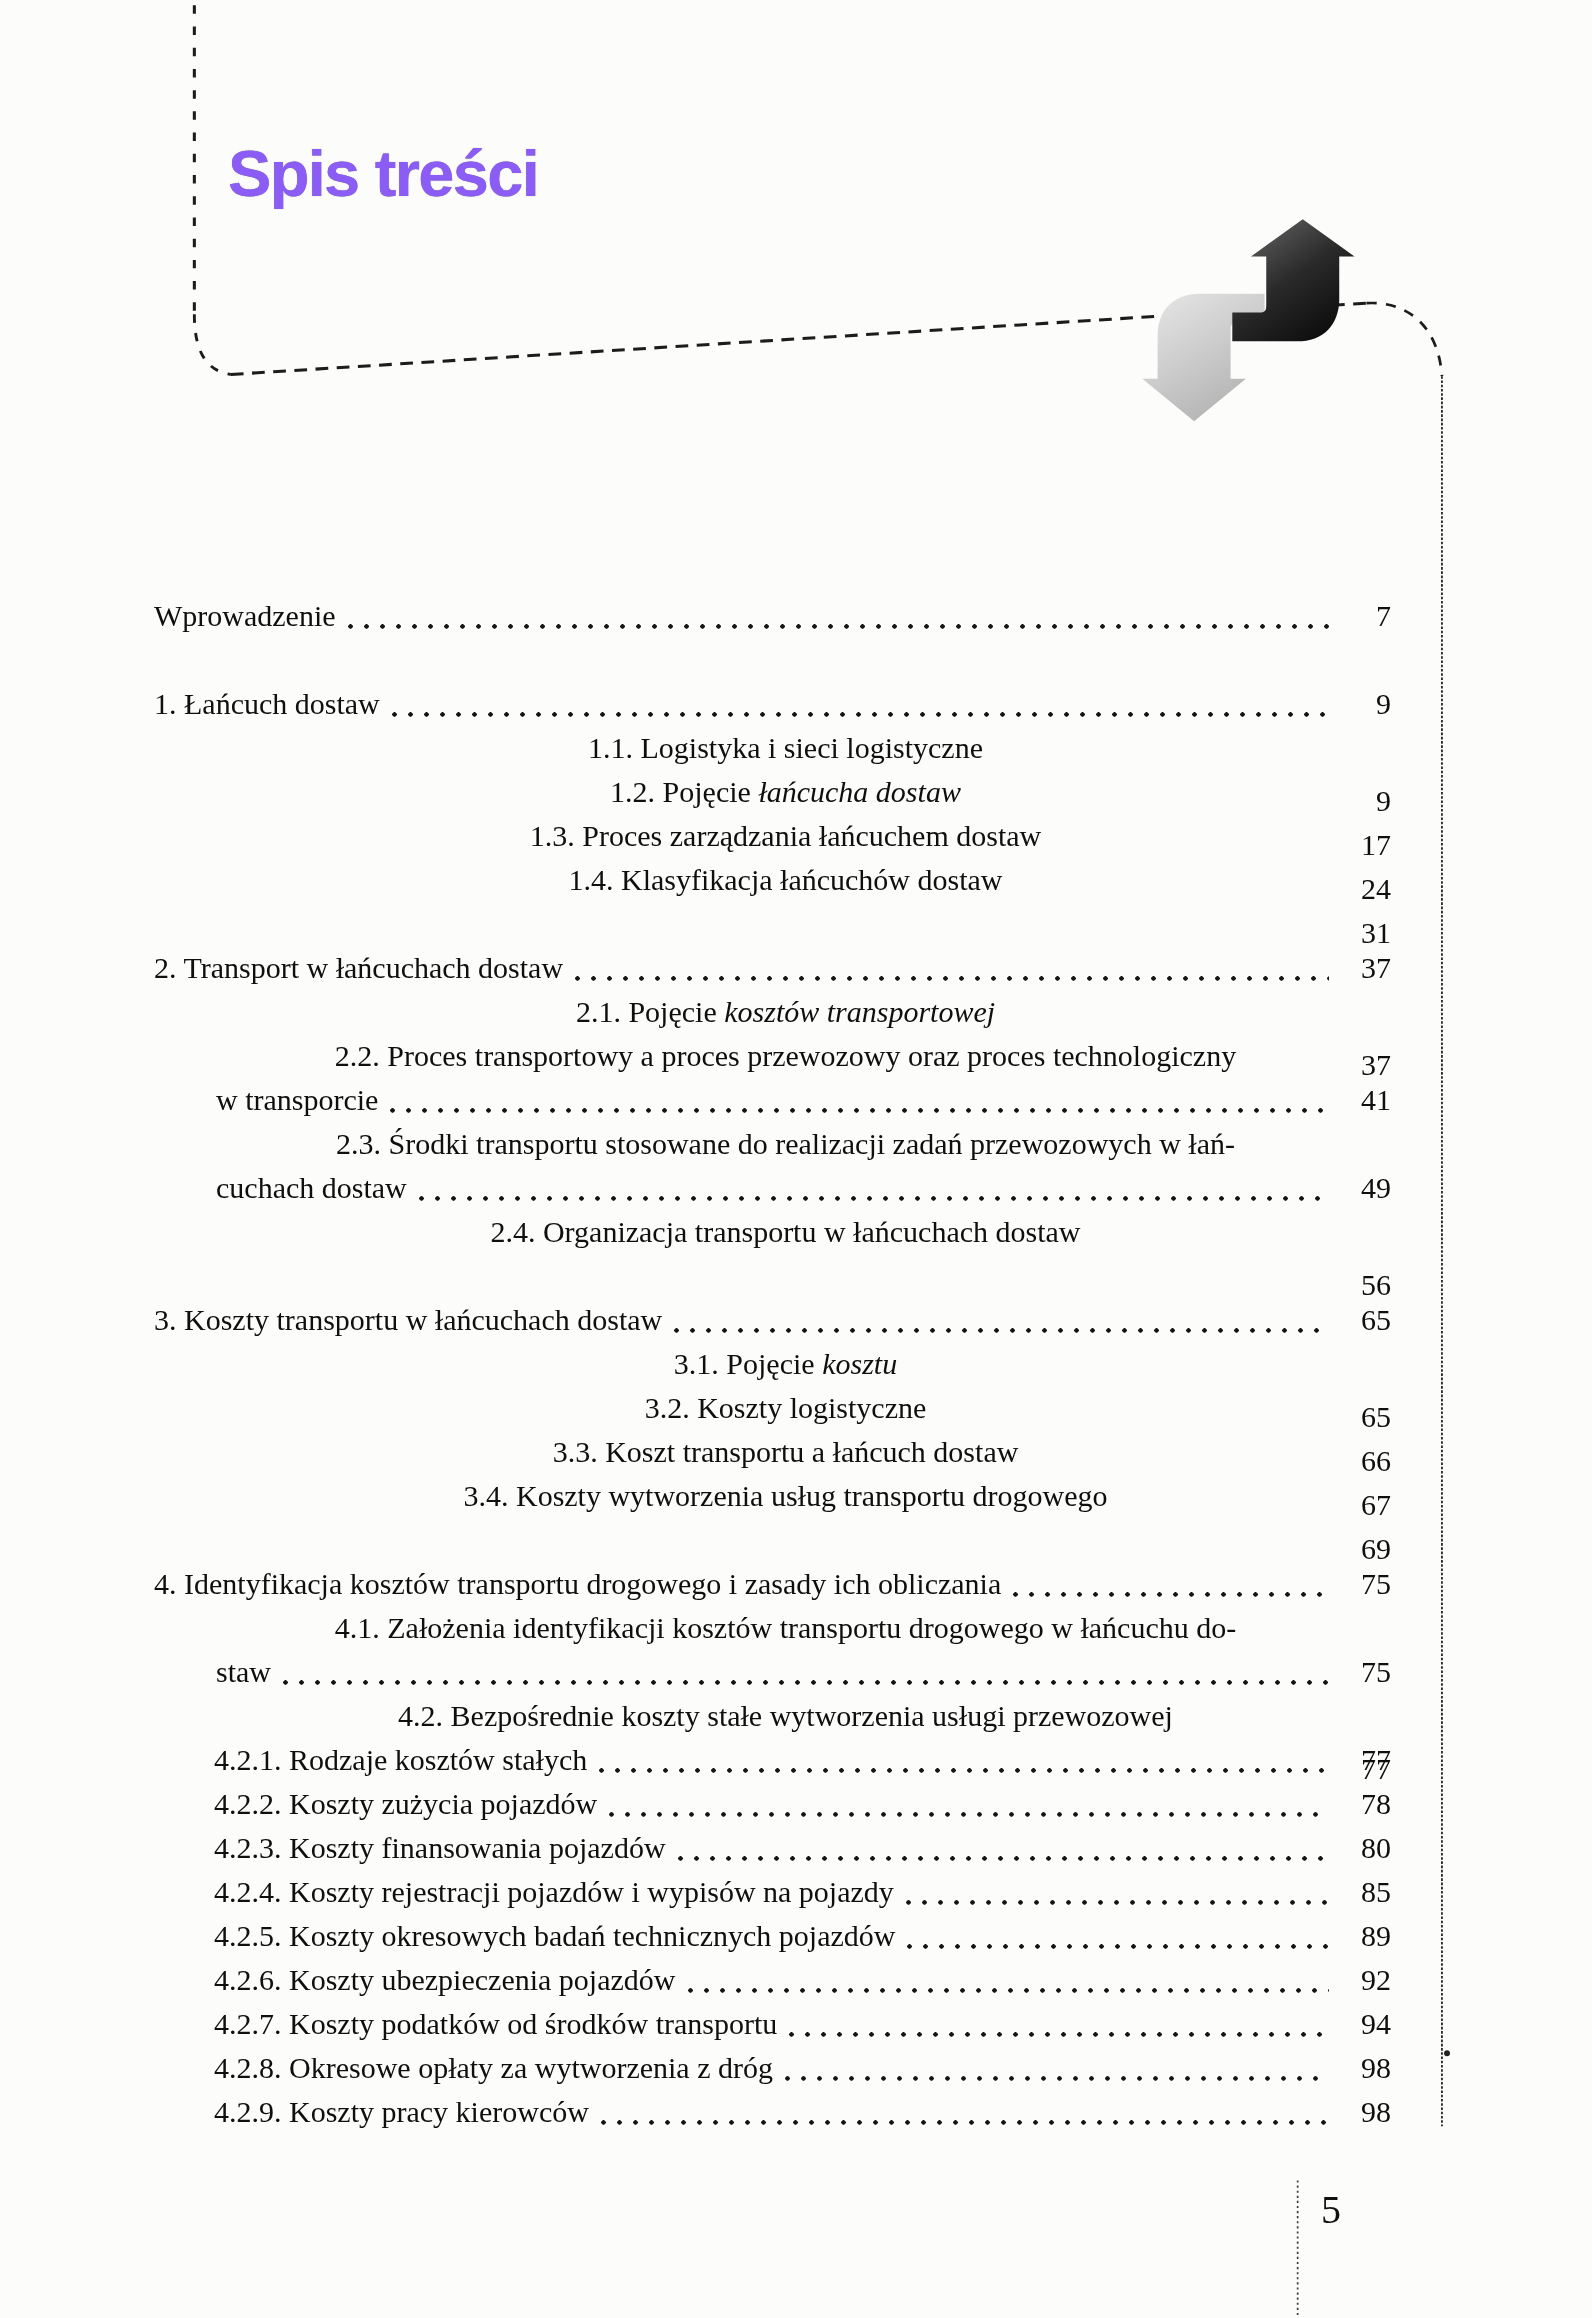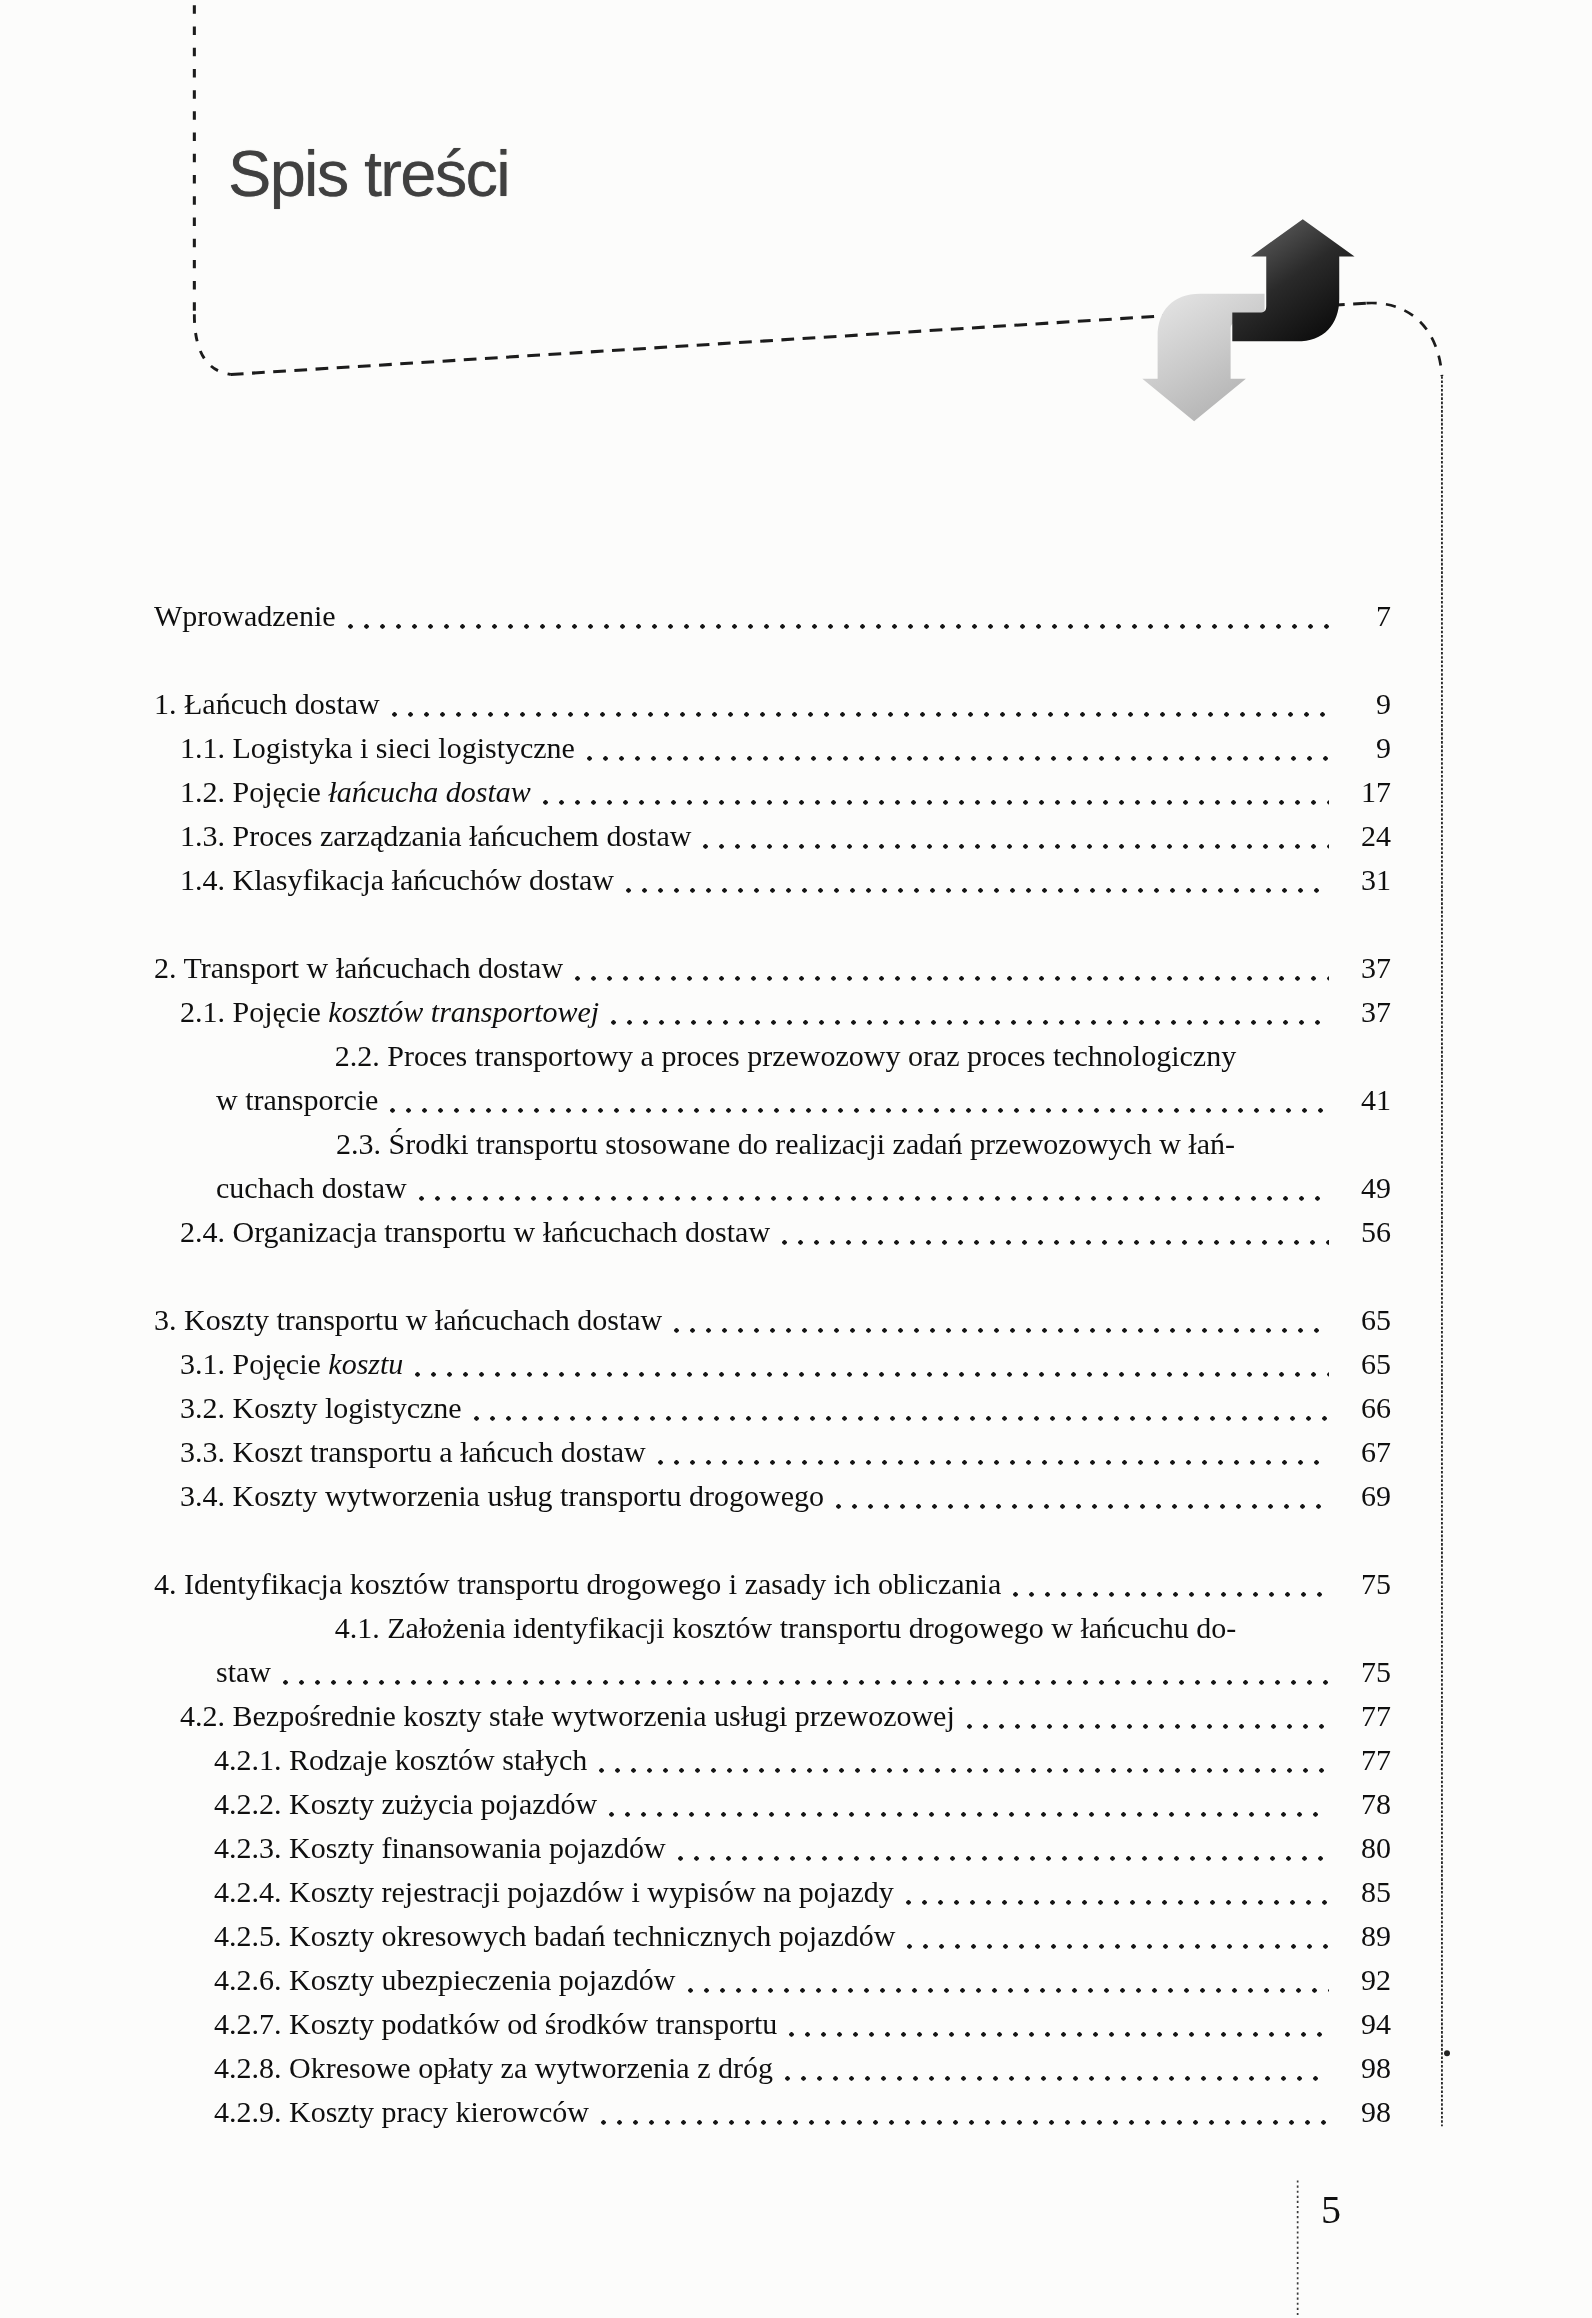--- a/index.html
+++ b/index.html
@@ -6,32 +6,32 @@
   body{
     width:1593px;height:2319px;position:relative;overflow:hidden;
     background:#fcfcfb;
     font-family:"Liberation Serif", serif;
     color:#0f0f0f;
   }
   #decor{position:absolute;left:0;top:0;width:1593px;height:2319px;pointer-events:none;}
   .title{
     position:absolute;left:228px;top:141px;
     font-family:"Liberation Sans", sans-serif;
-    font-weight:normal;font-size:65px;line-height:65px;letter-spacing:-1.7px;
-    color:#404040;text-shadow:0 0 0.8px #6a6a6a;
+    font-weight:bold;font-size:65px;line-height:65px;letter-spacing:-1.7px;
+    color:#8b5cf6;text-shadow:0 0 0.8px #6a6a6a;
     white-space:nowrap;
   }
   #toc{
     position:absolute;left:154px;top:594px;width:1237px;
     font-size:30px;line-height:44px;
   }
   .row{display:flex;height:44px;white-space:nowrap;}
   .gap{height:44px;}
   .row.chapter{padding-left:0;}
-  .row.sub{padding-left:26px;}
+  .row.sub{padding-left:26px;flex-direction:column;}
   .row.subsub{padding-left:60px;}
   .row.cont{padding-left:62px;}
   .toc-text{flex:0 0 auto;text-align:center;}
   .toc-text em{font-style:italic;}
   .row.noleader .toc-text{flex:1 1 auto;}
   .leader{
     flex:1 1 auto;align-self:flex-end;height:5.1px;
     margin:0 8.5px 9.3px 12px;
     background-image:radial-gradient(circle at 2.5px 2.5px, #151515 2px, rgba(0,0,0,0) 2.5px);
     background-size:16px 5.1px;background-repeat:repeat-x;background-position:0 0;

